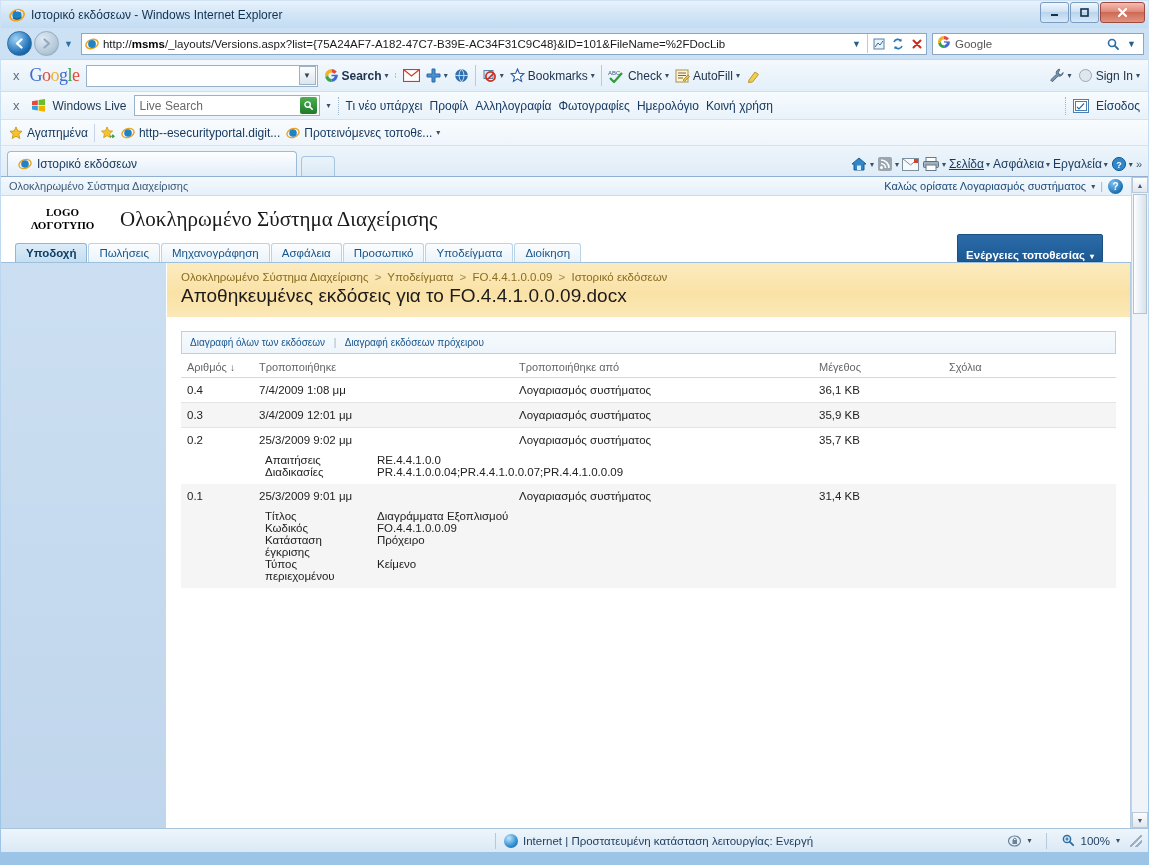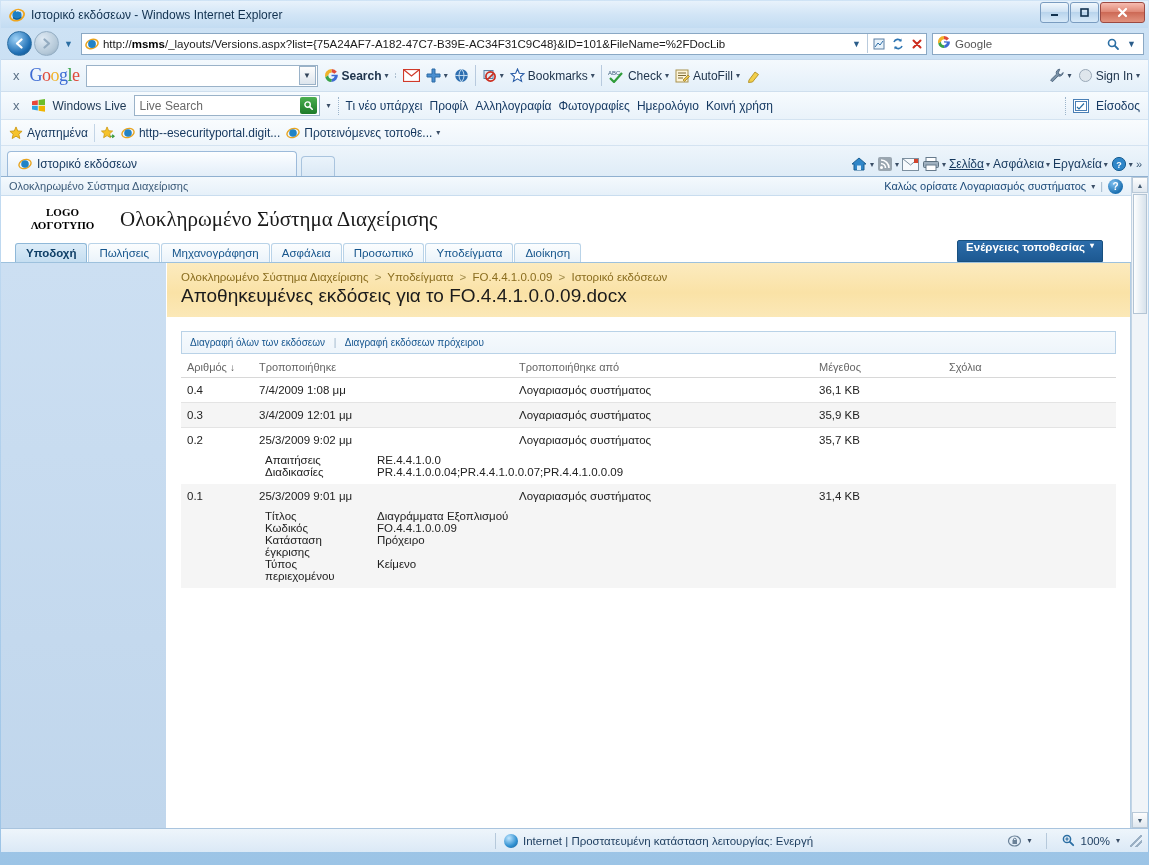--- a/index.html
+++ b/index.html
@@ -250,25 +250,25 @@
     display:flex;align-items:center;
     margin-right:1px;
   }
   .sp-tab.active {
     background: linear-gradient(180deg,#dcecf8,#c5def1);
     font-weight:bold; color:#0e3e66;
     border-color:#8fb8d8;
   }
   .sp-siteactions {
     position:absolute; right: 28px; bottom: 0px;
-    height: 22px; padding: 0 8px;
+    height: 28px; padding: 0 8px;
     background: linear-gradient(180deg,#2b6caa 0%, #1d5992 100%);
     border:1px solid #18507f;
     color:#fff; font-size:11.5px; font-weight:bold;
-    display:flex; align-items:flex-start; gap:5px;
+    display:flex; align-items:flex-end; gap:5px;
     border-radius:2px 2px 0 0;
   }
   .sp-body {
     flex:1; display:flex; min-height:0;
     border-top:1px solid #9dc1dd;
     background: linear-gradient(180deg,#cfe0f2 0%,#c2d7ed 100%);
   }
   .sp-left {
     width: 166px;
     background: linear-gradient(180deg,#ccdff2 0%, #c0d6ec 100%);

